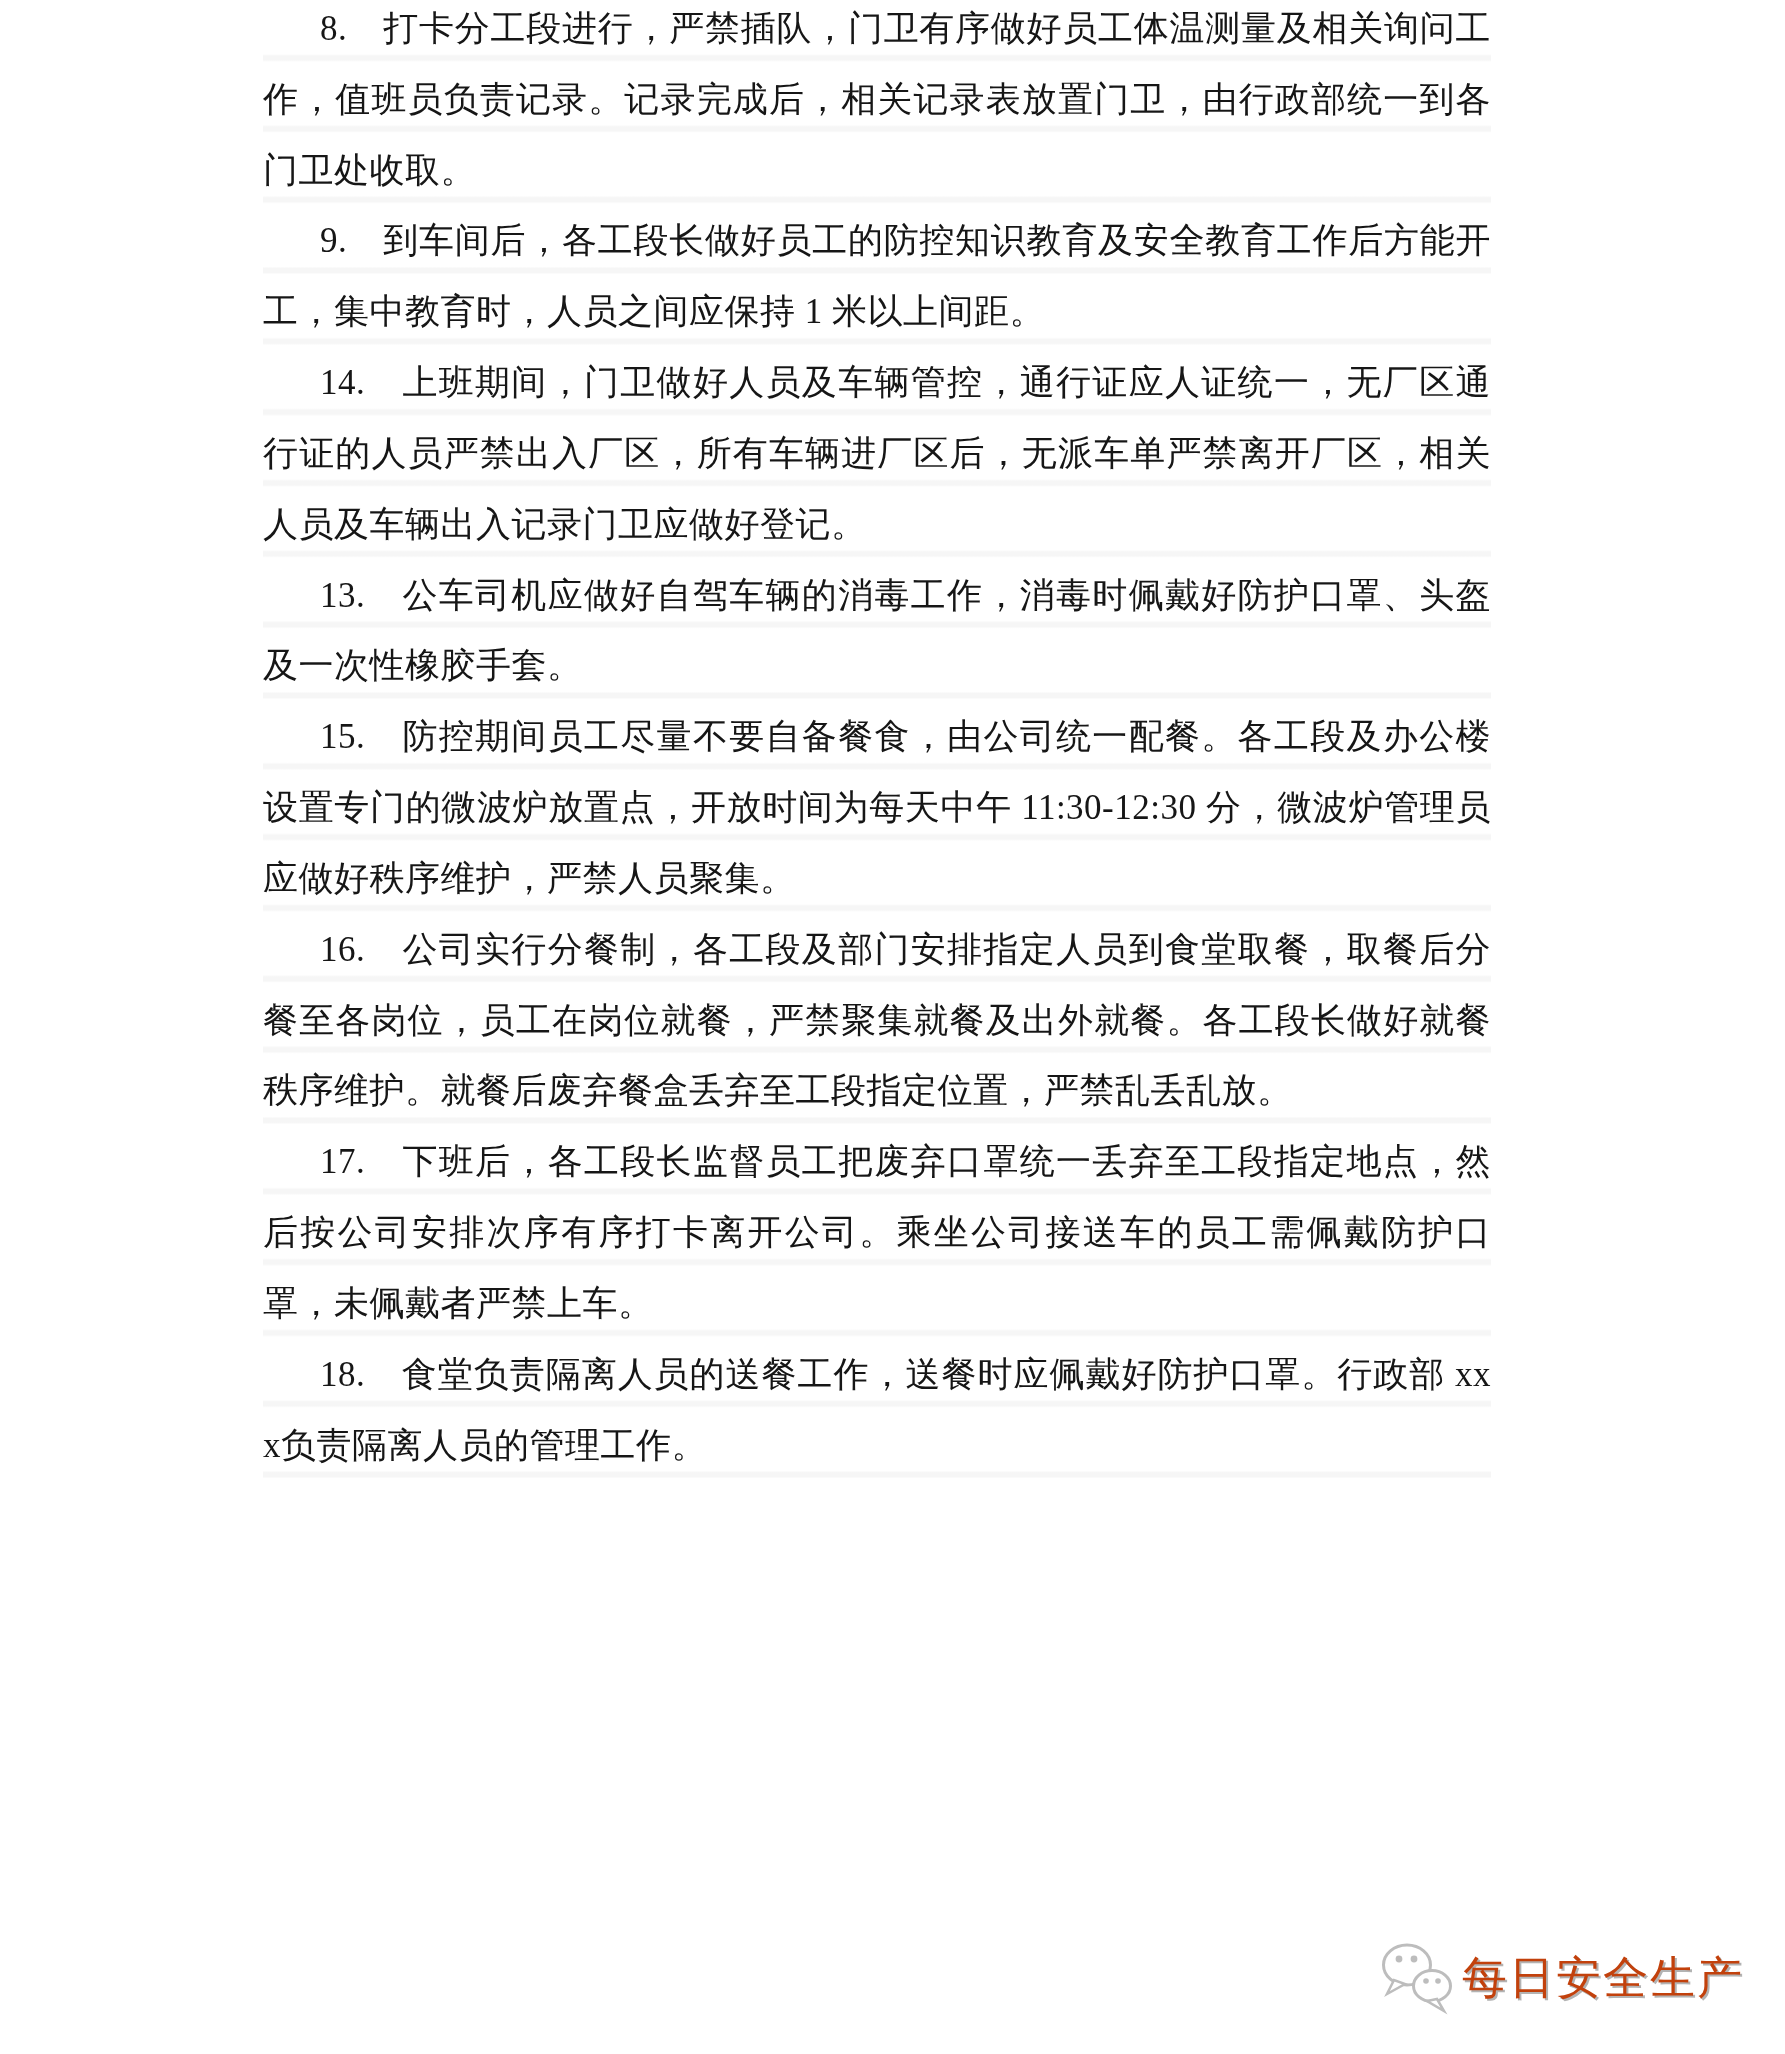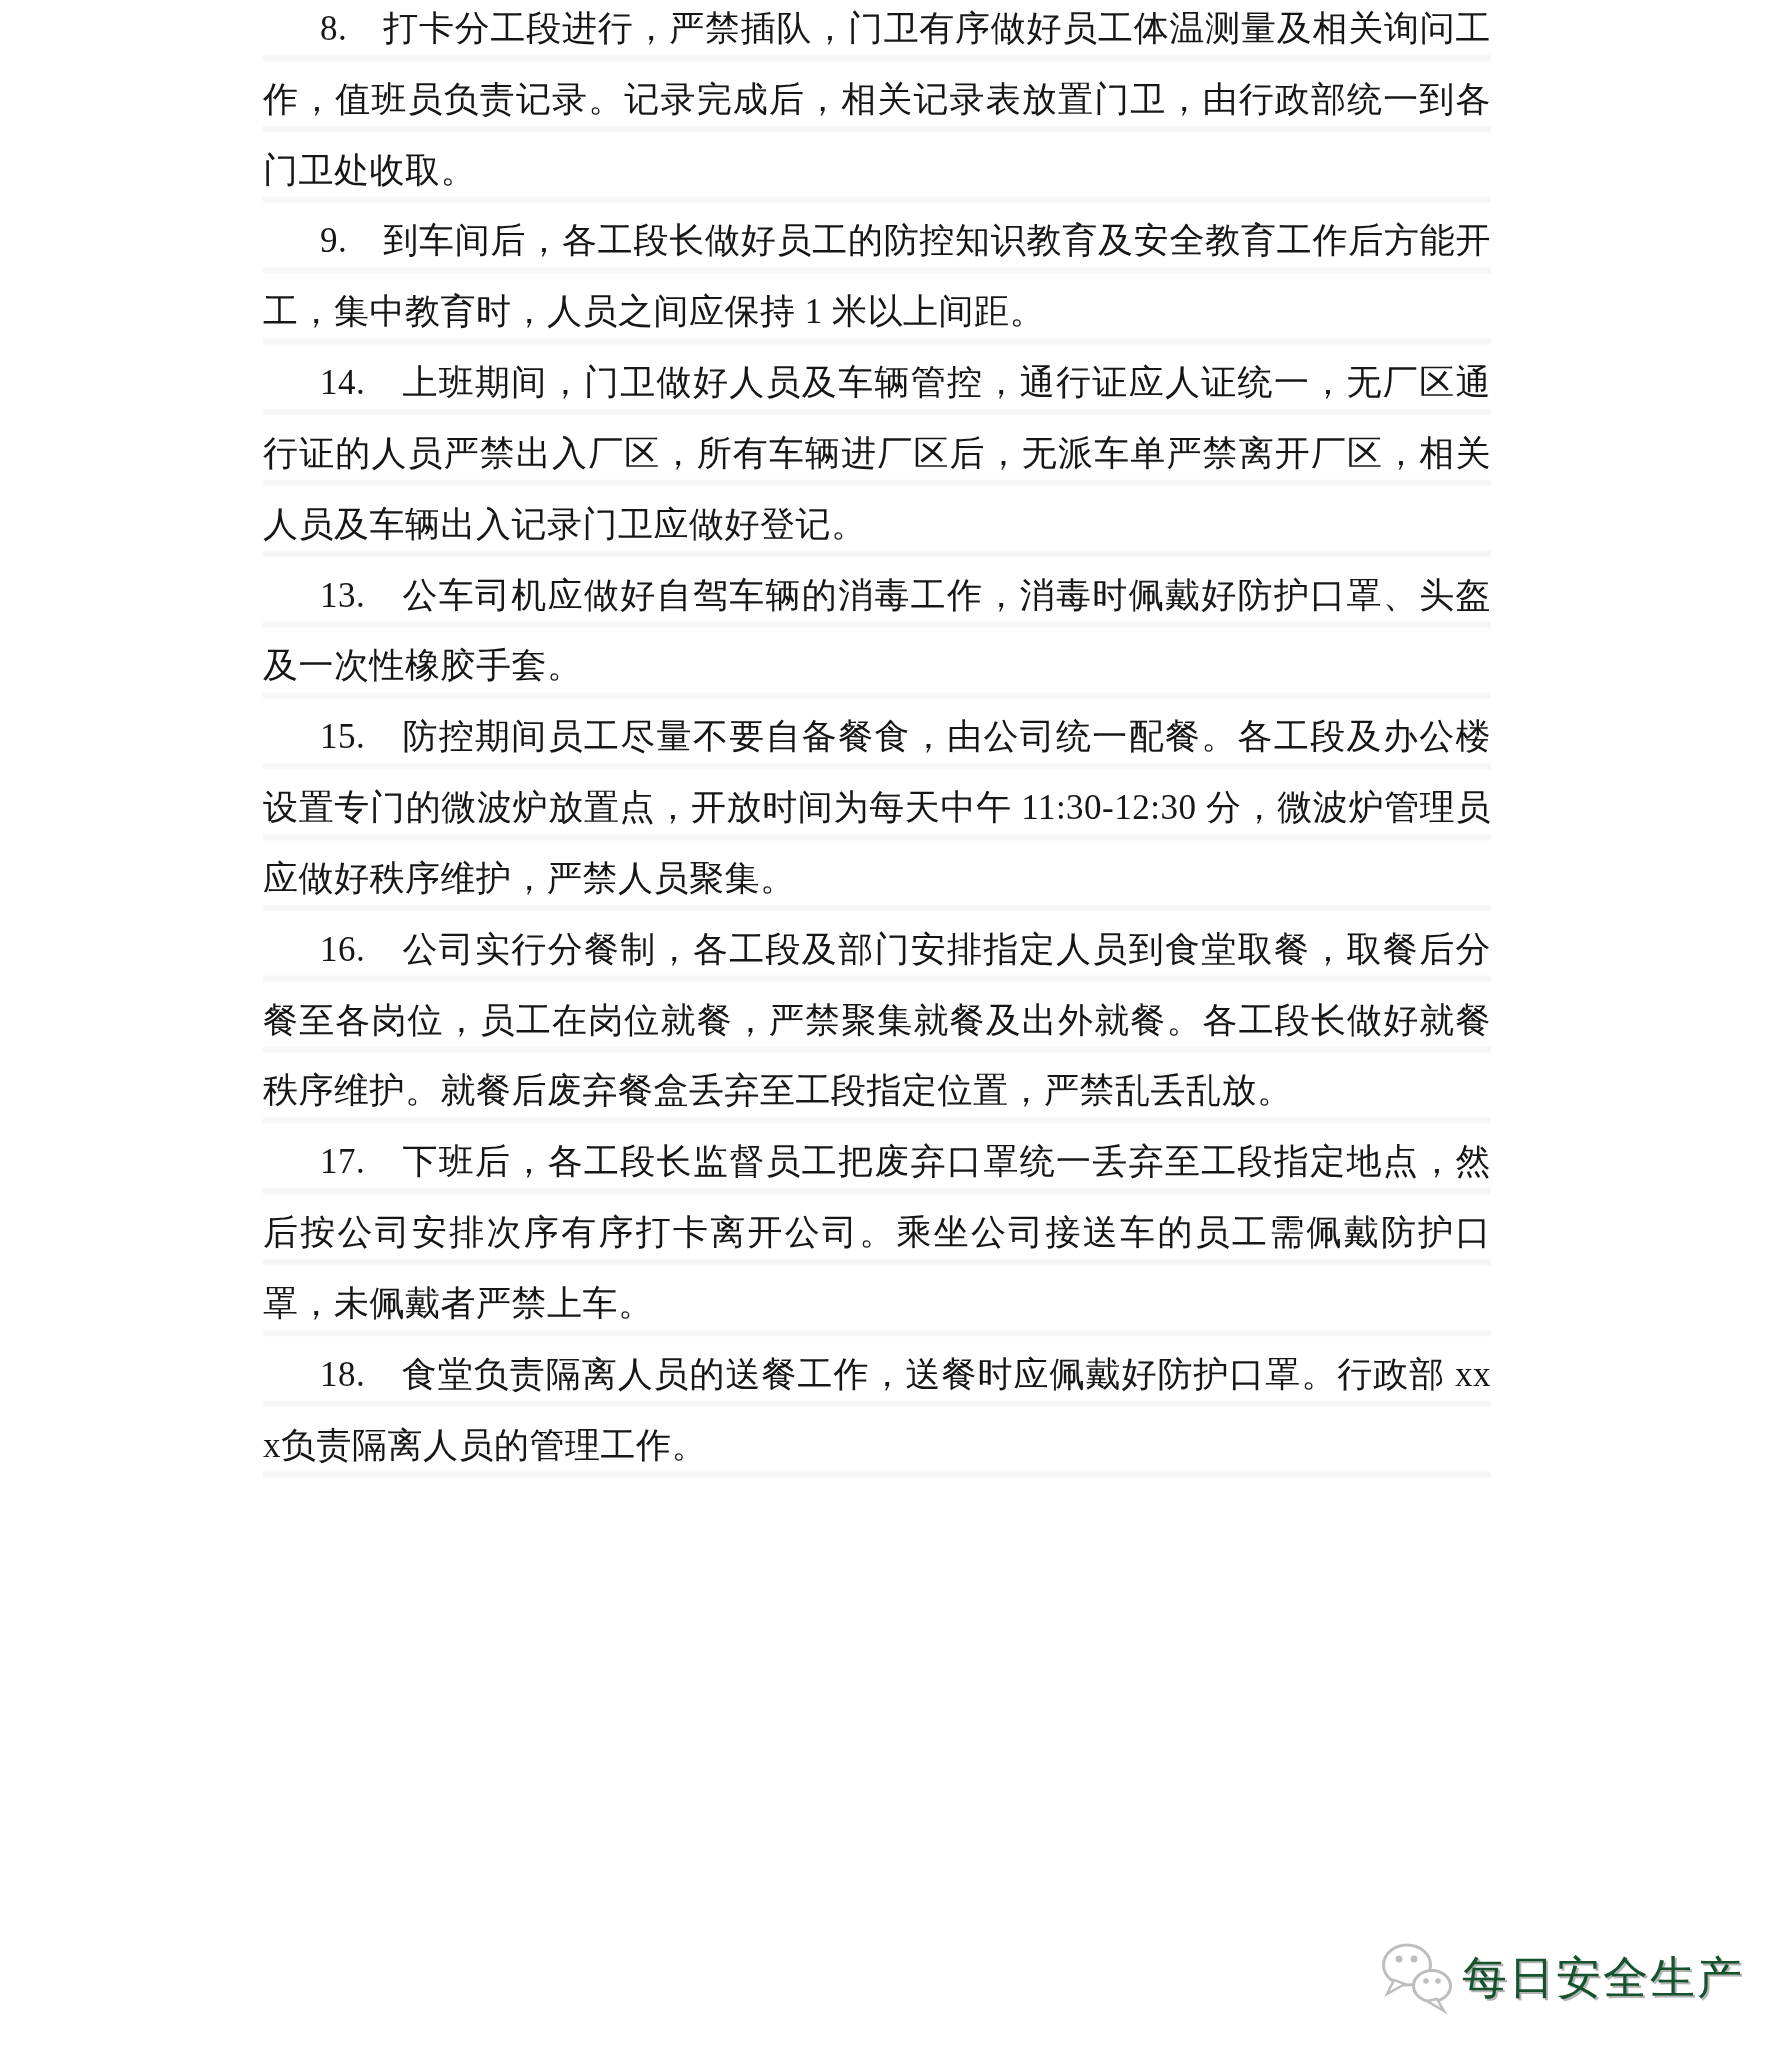--- a/index.html
+++ b/index.html
@@ -47,21 +47,21 @@
     top: 1941px;
     display: flex;
     align-items: flex-start;
     gap: 6px;
   }
   .watermark .wm-text {
     font-size: 45px;
     line-height: 62px;
     margin-top: 6px;
     letter-spacing: 2px;
-    color: #14532d;
+    color: #c2410c;
     text-shadow: 2px 2px 0 #b3b3b3, -1px -1px 0 #ffffff;
     white-space: nowrap;
   }
   .watermark svg {
     display: block;
   }
 </style>
 </head>
 <body>
 

